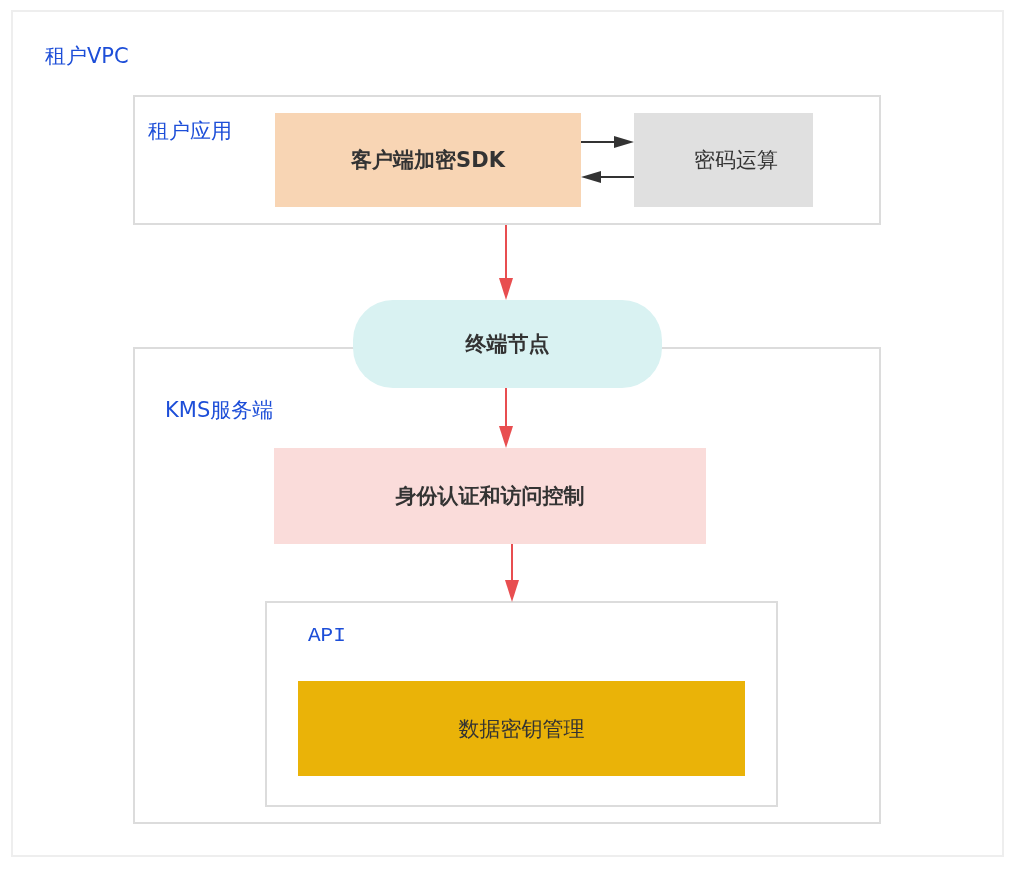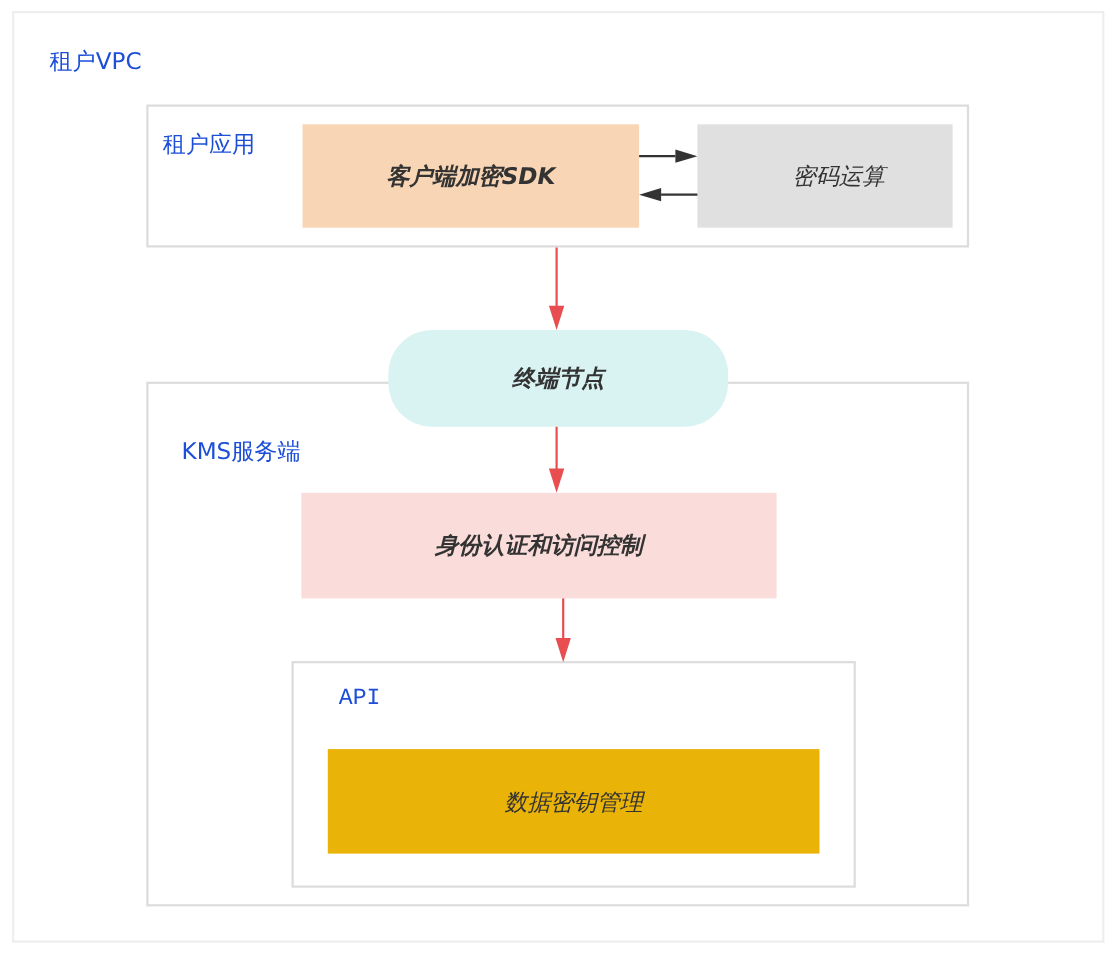--- a/index.html
+++ b/index.html
@@ -1,39 +1,39 @@
 <!DOCTYPE html>
 <html><head>
 <meta charset="utf-8">
 <style>
   html, body { margin:0; padding:0; background:#ffffff; }
   body { width:1017px; height:870px; position:relative; overflow:hidden;
          font-family:"DejaVu Sans","Liberation Sans",sans-serif; color:#333333; }
-  .abs { position:absolute; box-sizing:border-box;font-style:italic; }
+  .abs { position:absolute; box-sizing:border-box; }
   .outer { left:11px; top:10px; width:993px; height:847px; border:2px solid #eeeeee; background:#fff; }
   .frame { border:2px solid #dcdcdc; background:#fff; }
   .label { position:absolute; font-size:21px; color:#1d4ed8; white-space:nowrap; }
   .box { display:flex; align-items:center; justify-content:center; font-size:21px; color:#333; }
   .bold { font-weight:bold; }
   svg.arrows { position:absolute; left:0; top:0; }
 </style>
 </head>
 <body>
 
 <div class="abs outer"></div>
 <div class="label" style="left:45px;top:42px;">租户VPC</div>
 
 <div class="abs frame" style="left:133px;top:95px;width:748px;height:130px;"></div>
 <div class="label" style="left:148px;top:117px;">租户应用</div>
 
 <div class="abs box bold" style="left:275px;top:113px;width:306px;height:94px;background:#f8d5b4;">
   <span>客户端加密SDK</span>
 </div>
 
-<div class="abs box" style="left:634px;top:113px;width:232px;height:94px;background:#e0e0e0;padding-left:25px;">
+<div class="abs box" style="left:634px;top:113px;width:179px;height:94px;background:#e0e0e0;padding-left:25px;">
   <span>密码运算</span>
 </div>
 
 <div class="abs frame" style="left:133px;top:347px;width:748px;height:477px;"></div>
 <div class="label" style="left:165px;top:396px;">KMS服务端</div>
 
 <div class="abs box bold" style="left:353px;top:300px;width:309px;height:88px;background:#d9f2f2;border-radius:40px;">
   <span>终端节点</span>
 </div>
 

